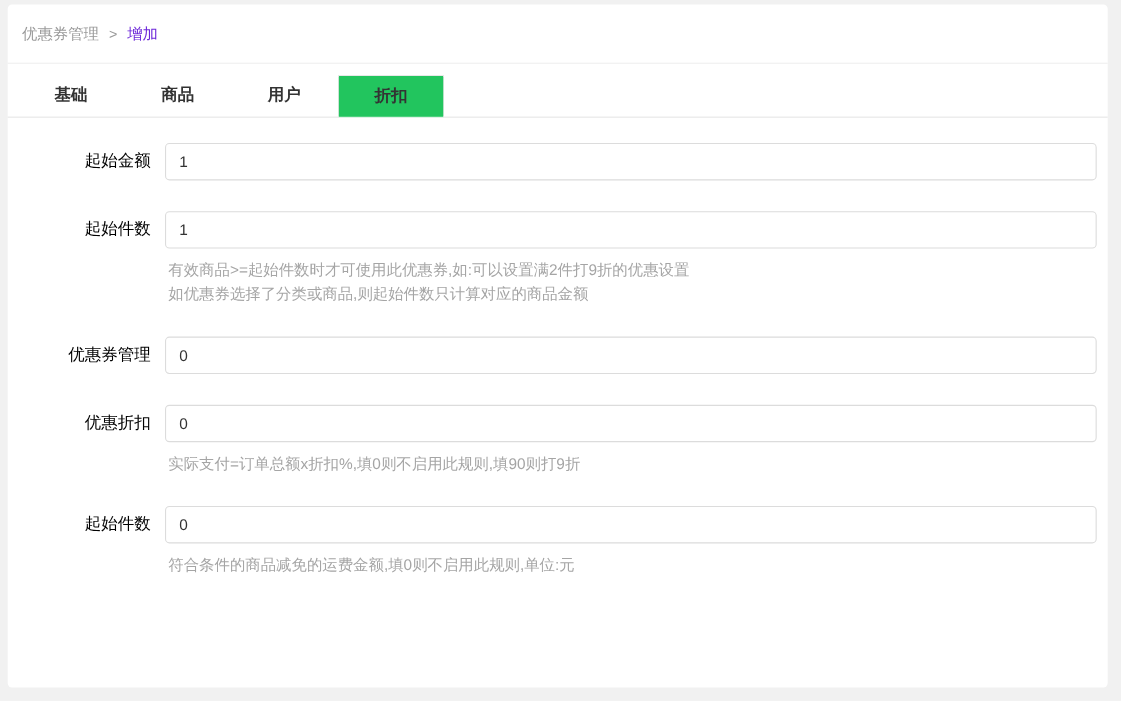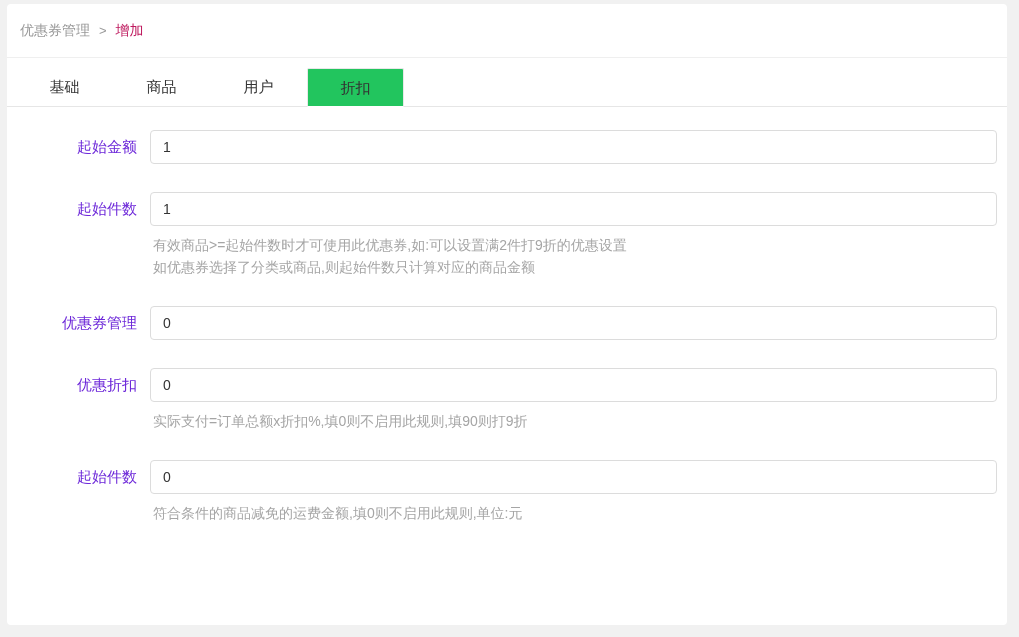--- a/index.html
+++ b/index.html
@@ -20,38 +20,39 @@
   .breadcrumb {
     height: 54px;
     padding: 0 13px;
     display: flex;
     align-items: center;
     border-bottom: 1px solid #efefef;
     font-size: 14px;
   }
   .breadcrumb .crumb-root { color: #999999; cursor: pointer; }
   .breadcrumb .crumb-sep  { color: #999999; margin: 0 9px; font-size: 13px; }
-  .breadcrumb .crumb-cur  { color: #be185d; font-family: Liberation Mono, monospace; }
+  .breadcrumb .crumb-cur  { color: #6d28d9; font-family: Liberation Mono, monospace; }
   
   .tabs {
     height: 49px;
     padding-left: 9px;
     border-bottom: 1px solid #e6e6e6;
     display: flex;
     align-items: flex-end;
   }
   .tab {
     width: 97px;
     height: 38px;
     line-height: 38px;
     text-align: center;
     font-size: 15px;
     color: #333333;
     cursor: pointer;
     background: transparent;
+    font-weight: bold;
   }
   .tab.active {
     background: #22c55e;
     border: 1px solid #e8e8e8;
     border-bottom: 1px solid #ffffff;
     border-radius: 2px 2px 0 0;
     margin-bottom: -1px;
     height: 39px;
     line-height: 37px;
   }
@@ -63,21 +64,21 @@
     padding-right: 10px;
     margin-bottom: 28px;
   }
   .form-item label {
     position: absolute;
     left: 0; top: 0;
     width: 130px;
     text-align: right;
     line-height: 34px;
     font-size: 15px;
-    color: #6d28d9;
+    color: #000000;
     white-space: nowrap;
   }
   .form-item input {
     display: block;
     width: 100%;
     height: 34px;
     border: 1px solid #dcdcdc;
     border-radius: 4px;
     padding: 0 12px;
     font-size: 14px;

